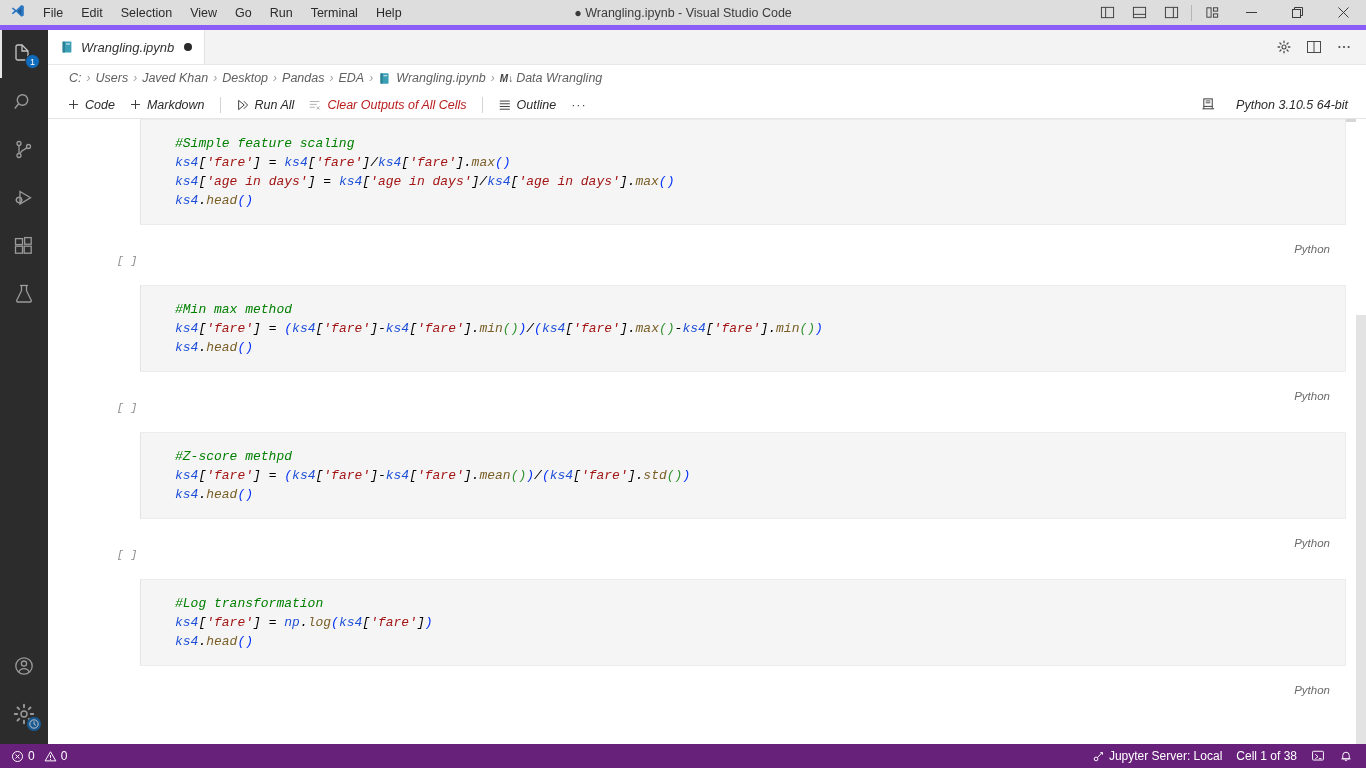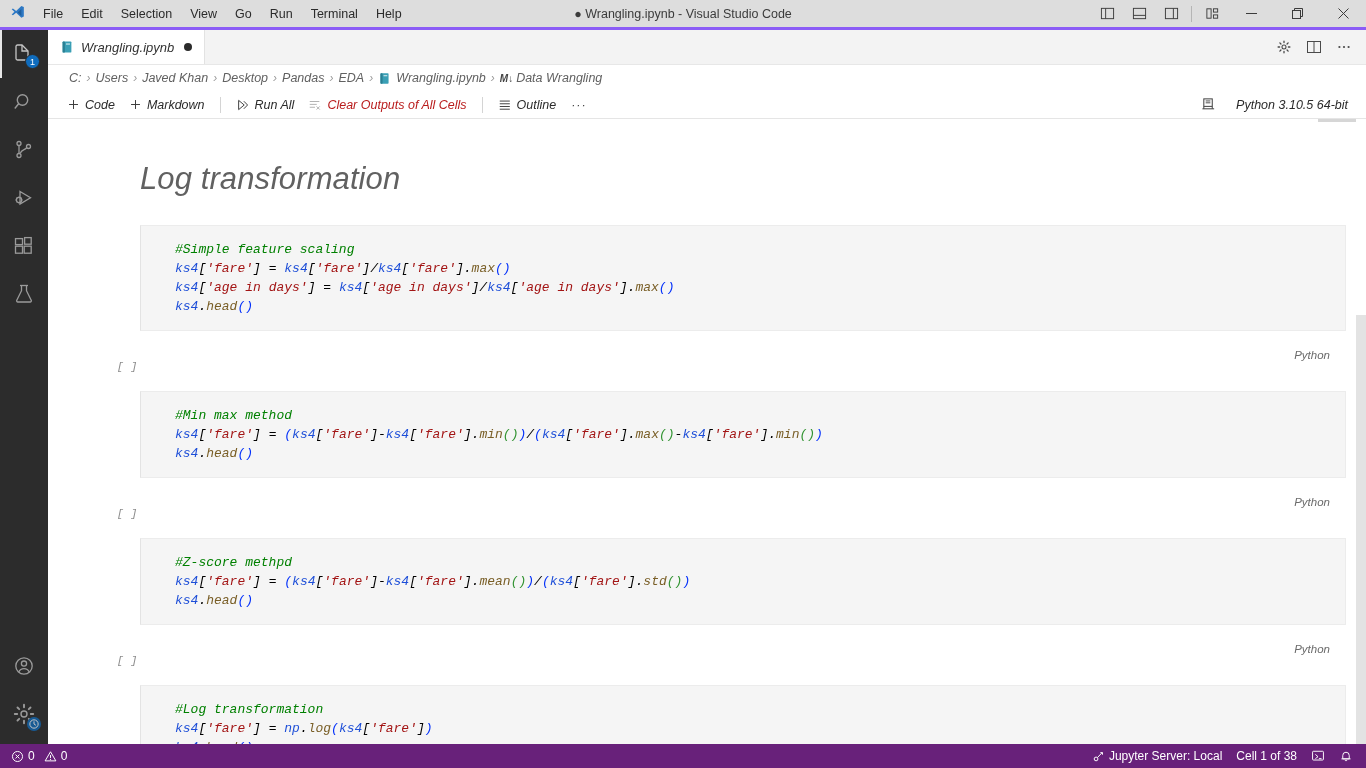--- a/index.html
+++ b/index.html
@@ -7,21 +7,21 @@
   body {
     font-family:"Liberation Sans", sans-serif;
     background:#ffffff;
     color:#333;
     -webkit-font-smoothing:antialiased;
   }
   .app { width:1366px; height:768px; display:flex; flex-direction:column; }
 
   
   .titlebar {
-    height:26px; background:#dddddd; border-bottom:3px solid #8b5cf6;
+    height:26px; background:#dddddd; border-bottom:5px solid #8b5cf6;
     display:flex; align-items:center; flex:0 0 30px; position:relative;
   }
   .vs-logo { width:34px; height:30px; display:flex; align-items:center; justify-content:center; }
   .menus { display:flex; align-items:center; height:30px; }
   .menu-item {
     font-size:12.5px; color:#2b2b2b; padding:0 9px; height:30px;
     display:flex; align-items:center; cursor:default; white-space:nowrap;
   }
   .title-center {
     position:absolute; left:0; right:0; text-align:center;
@@ -457,21 +457,20 @@
             </svg>
           </span>
           <span>Python 3.10.5 64-bit</span>
         </div>
       </div>
 
       <div class="canvas">
         <div class="hscroll-mini"></div>
         <div class="nb-inner">
 
-          <div class="nb-title">Log transformation</div>
 
           <div id="cells-host">
               <div class="cellwrap">
                 <div class="cell">
                   <div class="codearea"><span class="t-com">#Simple feature scaling</span>
 <span class="t-var">ks4</span><span class="t-op">[</span><span class="t-str">'fare'</span><span class="t-op">]</span><span class="t-op"> </span><span class="t-op">=</span><span class="t-op"> </span><span class="t-var">ks4</span><span class="t-op">[</span><span class="t-str">'fare'</span><span class="t-op">]</span><span class="t-op">/</span><span class="t-var">ks4</span><span class="t-op">[</span><span class="t-str">'fare'</span><span class="t-op">]</span><span class="t-op">.</span><span class="t-fn">max</span><span class="t-par">(</span><span class="t-par">)</span>
 <span class="t-var">ks4</span><span class="t-op">[</span><span class="t-str">'age in days'</span><span class="t-op">]</span><span class="t-op"> </span><span class="t-op">=</span><span class="t-op"> </span><span class="t-var">ks4</span><span class="t-op">[</span><span class="t-str">'age in days'</span><span class="t-op">]</span><span class="t-op">/</span><span class="t-var">ks4</span><span class="t-op">[</span><span class="t-str">'age in days'</span><span class="t-op">]</span><span class="t-op">.</span><span class="t-fn">max</span><span class="t-par">(</span><span class="t-par">)</span>
 <span class="t-var">ks4</span><span class="t-op">.</span><span class="t-fn">head</span><span class="t-par">(</span><span class="t-par">)</span></div>
                 </div>
                 <div class="cell-foot">

